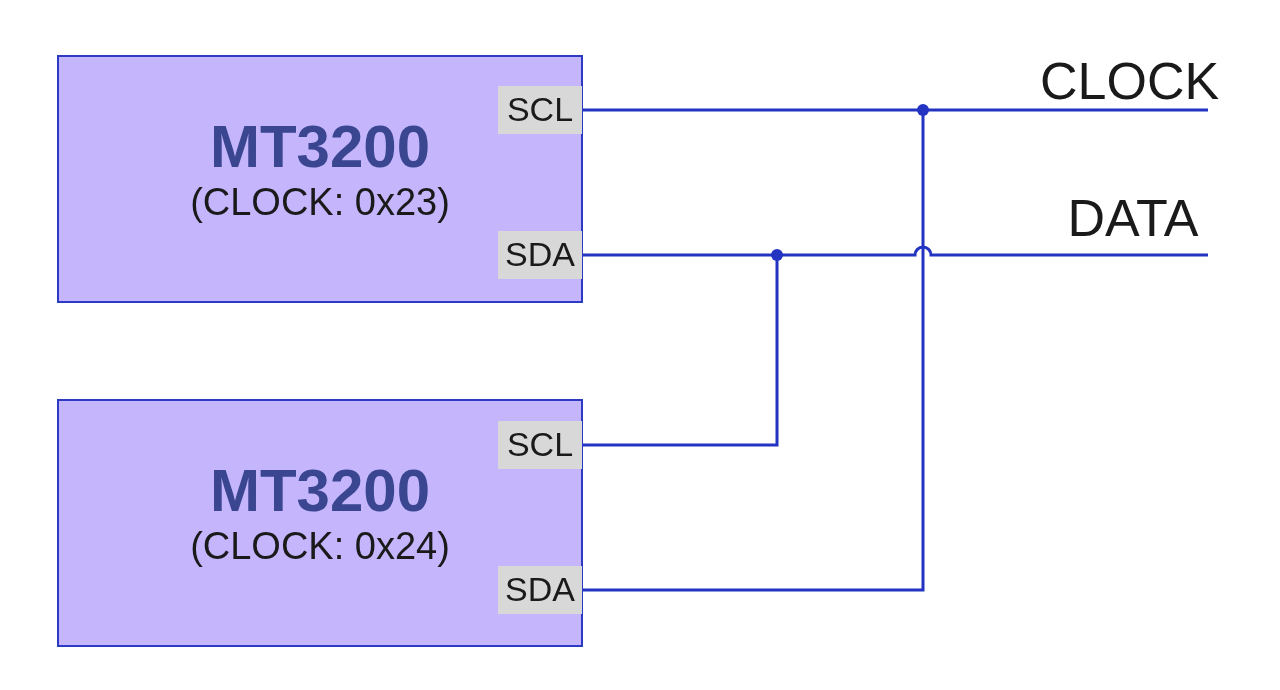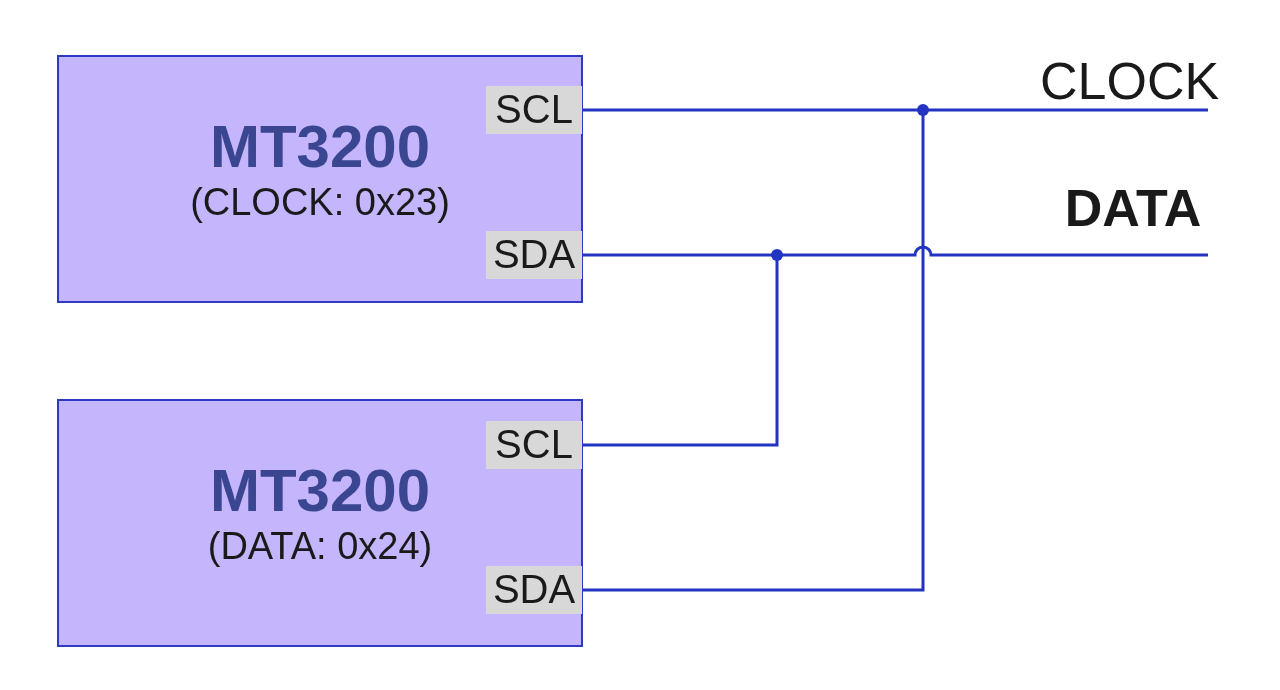--- a/index.html
+++ b/index.html
@@ -57,43 +57,43 @@
     letter-spacing: 0px;
   }
   .device-addr {
     font-size: 38px;
     line-height: 48px;
     color: var(--ink, #1a1a1a);
   }
   .pin {
     position: absolute;
     right: -1px;
-    width: 96px;
+    width: 84px;
     height: 48px;
     background: var(--pin-bg-gray, #d8d8d8);
     color: var(--ink, #1a1a1a);
-    font-size: 40px;
+    font-size: 34px;
     display: flex;
     align-items: center;
     justify-content: center;
   }
   .pin-d0-scl { top: 28.5px; }
   .pin-d0-sda { top: 173.5px; }
   .pin-d1-scl { top: 19.5px; }
   .pin-d1-sda { top: 164.5px; }
   .bus-label {
     position: absolute;
     width: 170px;
     text-align: center;
     font-size: 52px;
     line-height: 44px;
     color: var(--ink, #1a1a1a);
   }
   .bus-label-clock { left: 1040px; top: 59px; }
-  .bus-label-data  { left: 1048px; top: 186px; font-weight: bold; }
+  .bus-label-data  { left: 1048px; top: 196px; }
 </style>
 </head>
 <body>
 
 <div class="canvas">
 
   <svg class="wires" width="1280" height="690" viewBox="0 0 1280 690">
 
     <path class="wire" d="M583 590 H923 V110"></path>
 
@@ -112,21 +112,21 @@
       <div class="device-title">MT3200</div>
       <div class="device-addr">(CLOCK: 0x23)</div>
     </div>
     <div class="pin pin-d0-scl">SCL</div>
     <div class="pin pin-d0-sda">SDA</div>
   </div>
 
   <div class="device" style="top:399px">
     <div class="device-text">
       <div class="device-title">MT3200</div>
-      <div class="device-addr">(DATA: 0x24)</div>
+      <div class="device-addr">(CLOCK: 0x24)</div>
     </div>
     <div class="pin pin-d1-scl">SCL</div>
     <div class="pin pin-d1-sda">SDA</div>
   </div>
 
   <div class="bus-label bus-label-clock">CLOCK</div>
   <div class="bus-label bus-label-data">DATA</div>
 
 </div>
 

